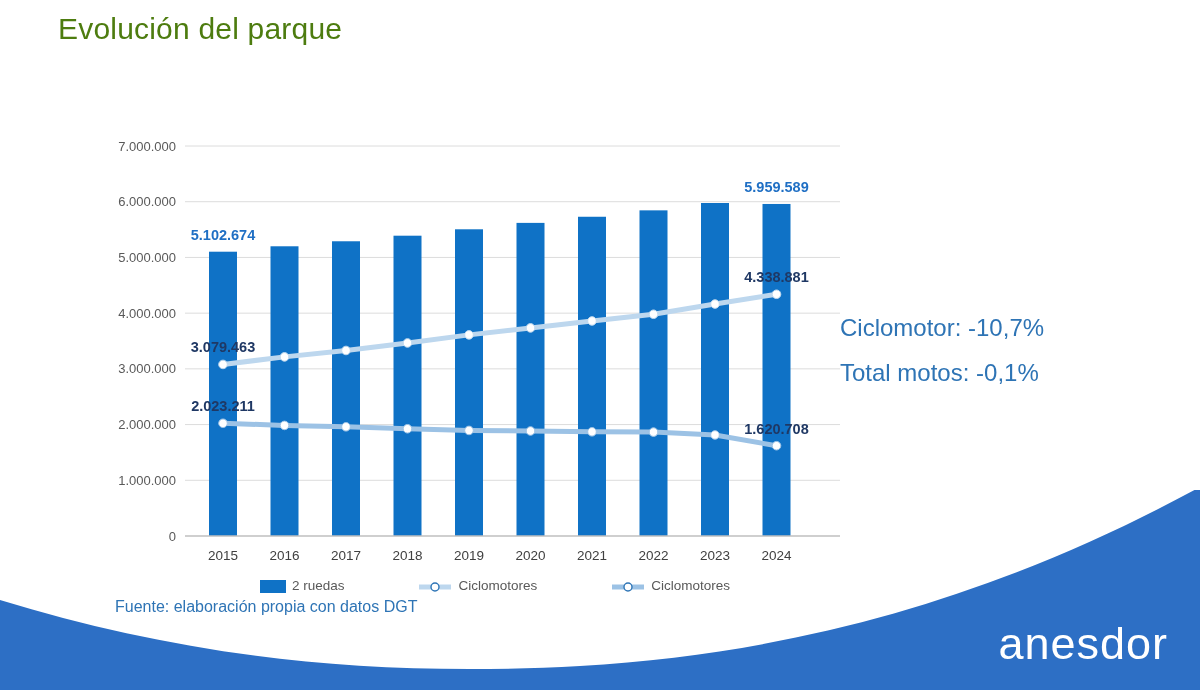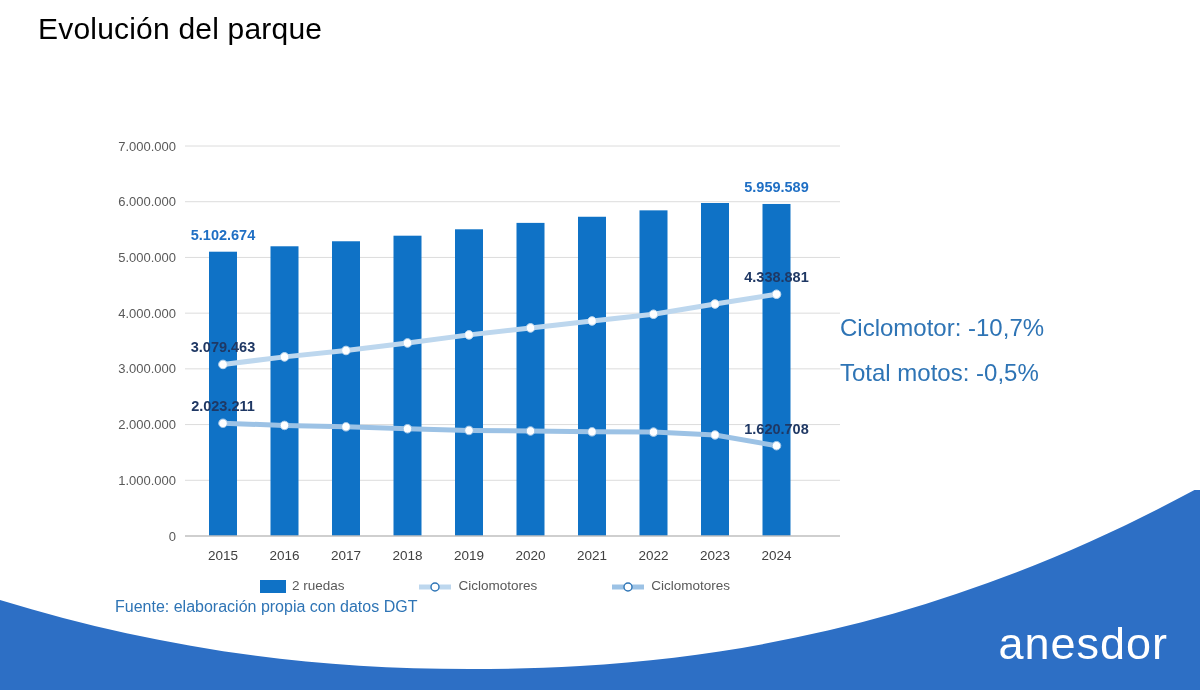--- a/index.html
+++ b/index.html
@@ -45,21 +45,21 @@
     font-size:45px; font-weight:400; color:#ffffff;
     letter-spacing:1px;
     margin-left:48px;
   }
 </style>
 </head>
 <body>
 
 <div class="slide">
 
-  <div class="slide-title" style="color: #000000;">Evolución del parque</div>
+  <div class="slide-title" style="color: #4d7c0f; margin-left: 20px;">Evolución del parque</div>
 
   <svg id="chart" class="chart-svg" width="760" height="448">
       <line x1="90" x2="745" y1="350.2857142857143" y2="350.2857142857143" stroke="#DCDCDC" stroke-width="1"></line>
       <line x1="90" x2="745" y1="294.57142857142856" y2="294.57142857142856" stroke="#DCDCDC" stroke-width="1"></line>
       <line x1="90" x2="745" y1="238.85714285714286" y2="238.85714285714286" stroke="#DCDCDC" stroke-width="1"></line>
       <line x1="90" x2="745" y1="183.14285714285717" y2="183.14285714285717" stroke="#DCDCDC" stroke-width="1"></line>
       <line x1="90" x2="745" y1="127.42857142857144" y2="127.42857142857144" stroke="#DCDCDC" stroke-width="1"></line>
       <line x1="90" x2="745" y1="71.71428571428572" y2="71.71428571428572" stroke="#DCDCDC" stroke-width="1"></line>
       <line x1="90" x2="745" y1="16" y2="16" stroke="#DCDCDC" stroke-width="1"></line>
       <text x="81" y="410.5" text-anchor="end" fill="#595959" font-size="13">0</text>
@@ -139,21 +139,21 @@
           <circle cx="17" cy="6" r="4" fill="#ffffff" stroke="#2E75B6" stroke-width="1.4"></circle>
         </svg>
         <span>Ciclomotores</span>
       </span>
     </div>
 
   <div class="source-note">Fuente: elaboración propia con datos DGT</div>
 
   <div class="annotations" style="color: rgb(46, 116, 181);">
     <div>Ciclomotor: -10,7%</div>
-    <div>Total motos: -0,5%</div>
+    <div>Total motos: -0,1%</div>
   </div>
 
   <svg class="bottom-wave" viewBox="0 0 1200 200" preserveAspectRatio="none">
     <path id="wavePath" d="M0,110 C180,165 360,188 580,176 C820,162 1020,95 1200,-3 L1200,200 L0,200 Z" fill="#2D6FC5"></path>
   </svg>
 
   <div class="logo">anesdor</div>
 
 </div>
 

